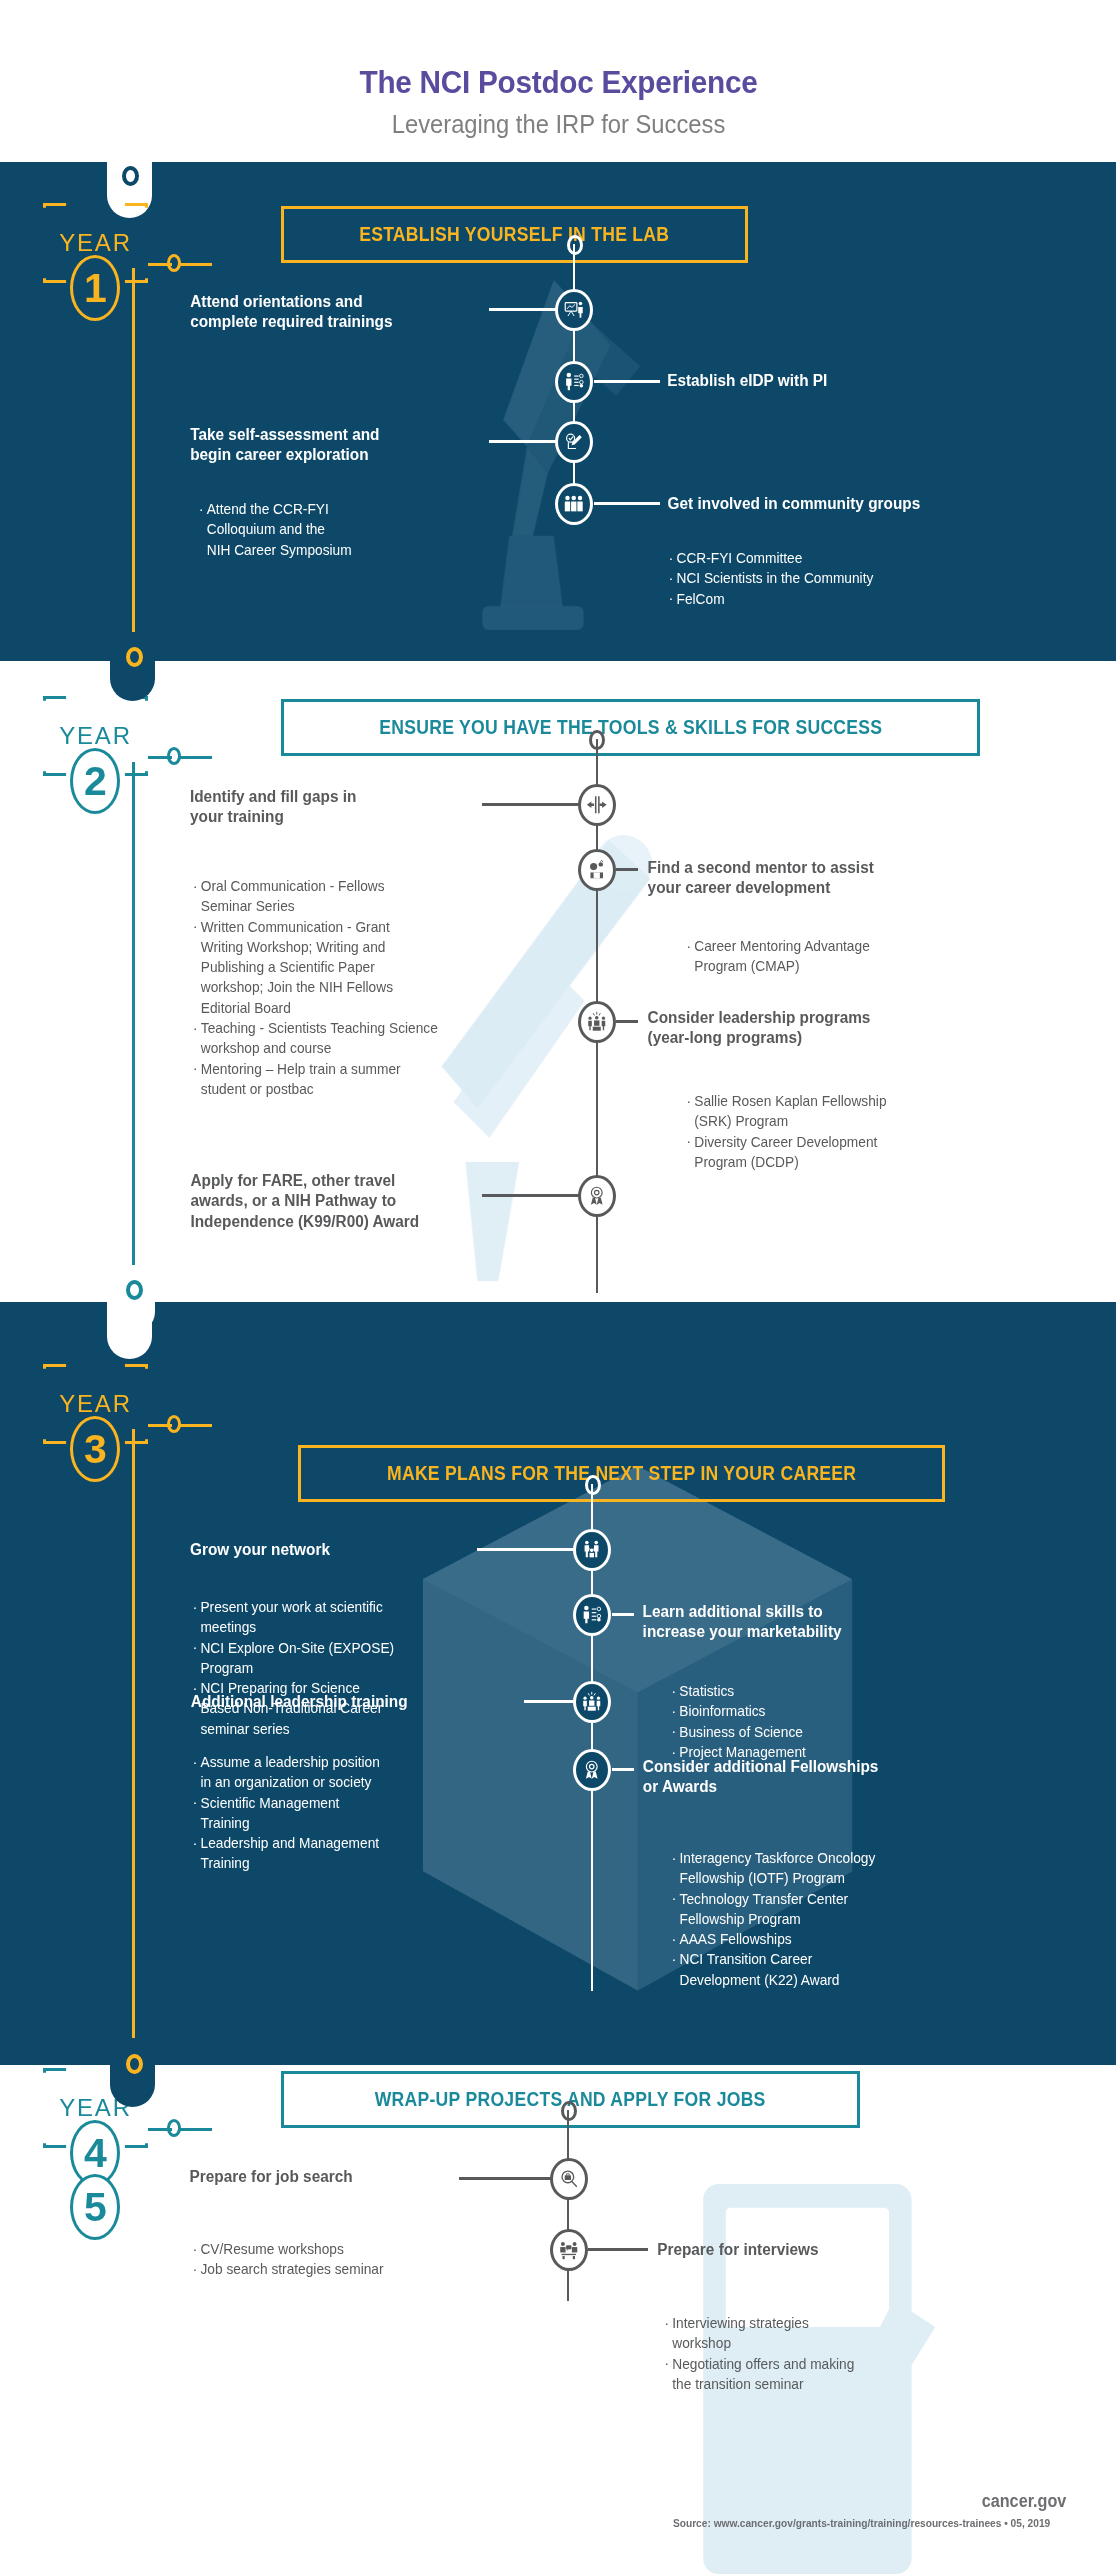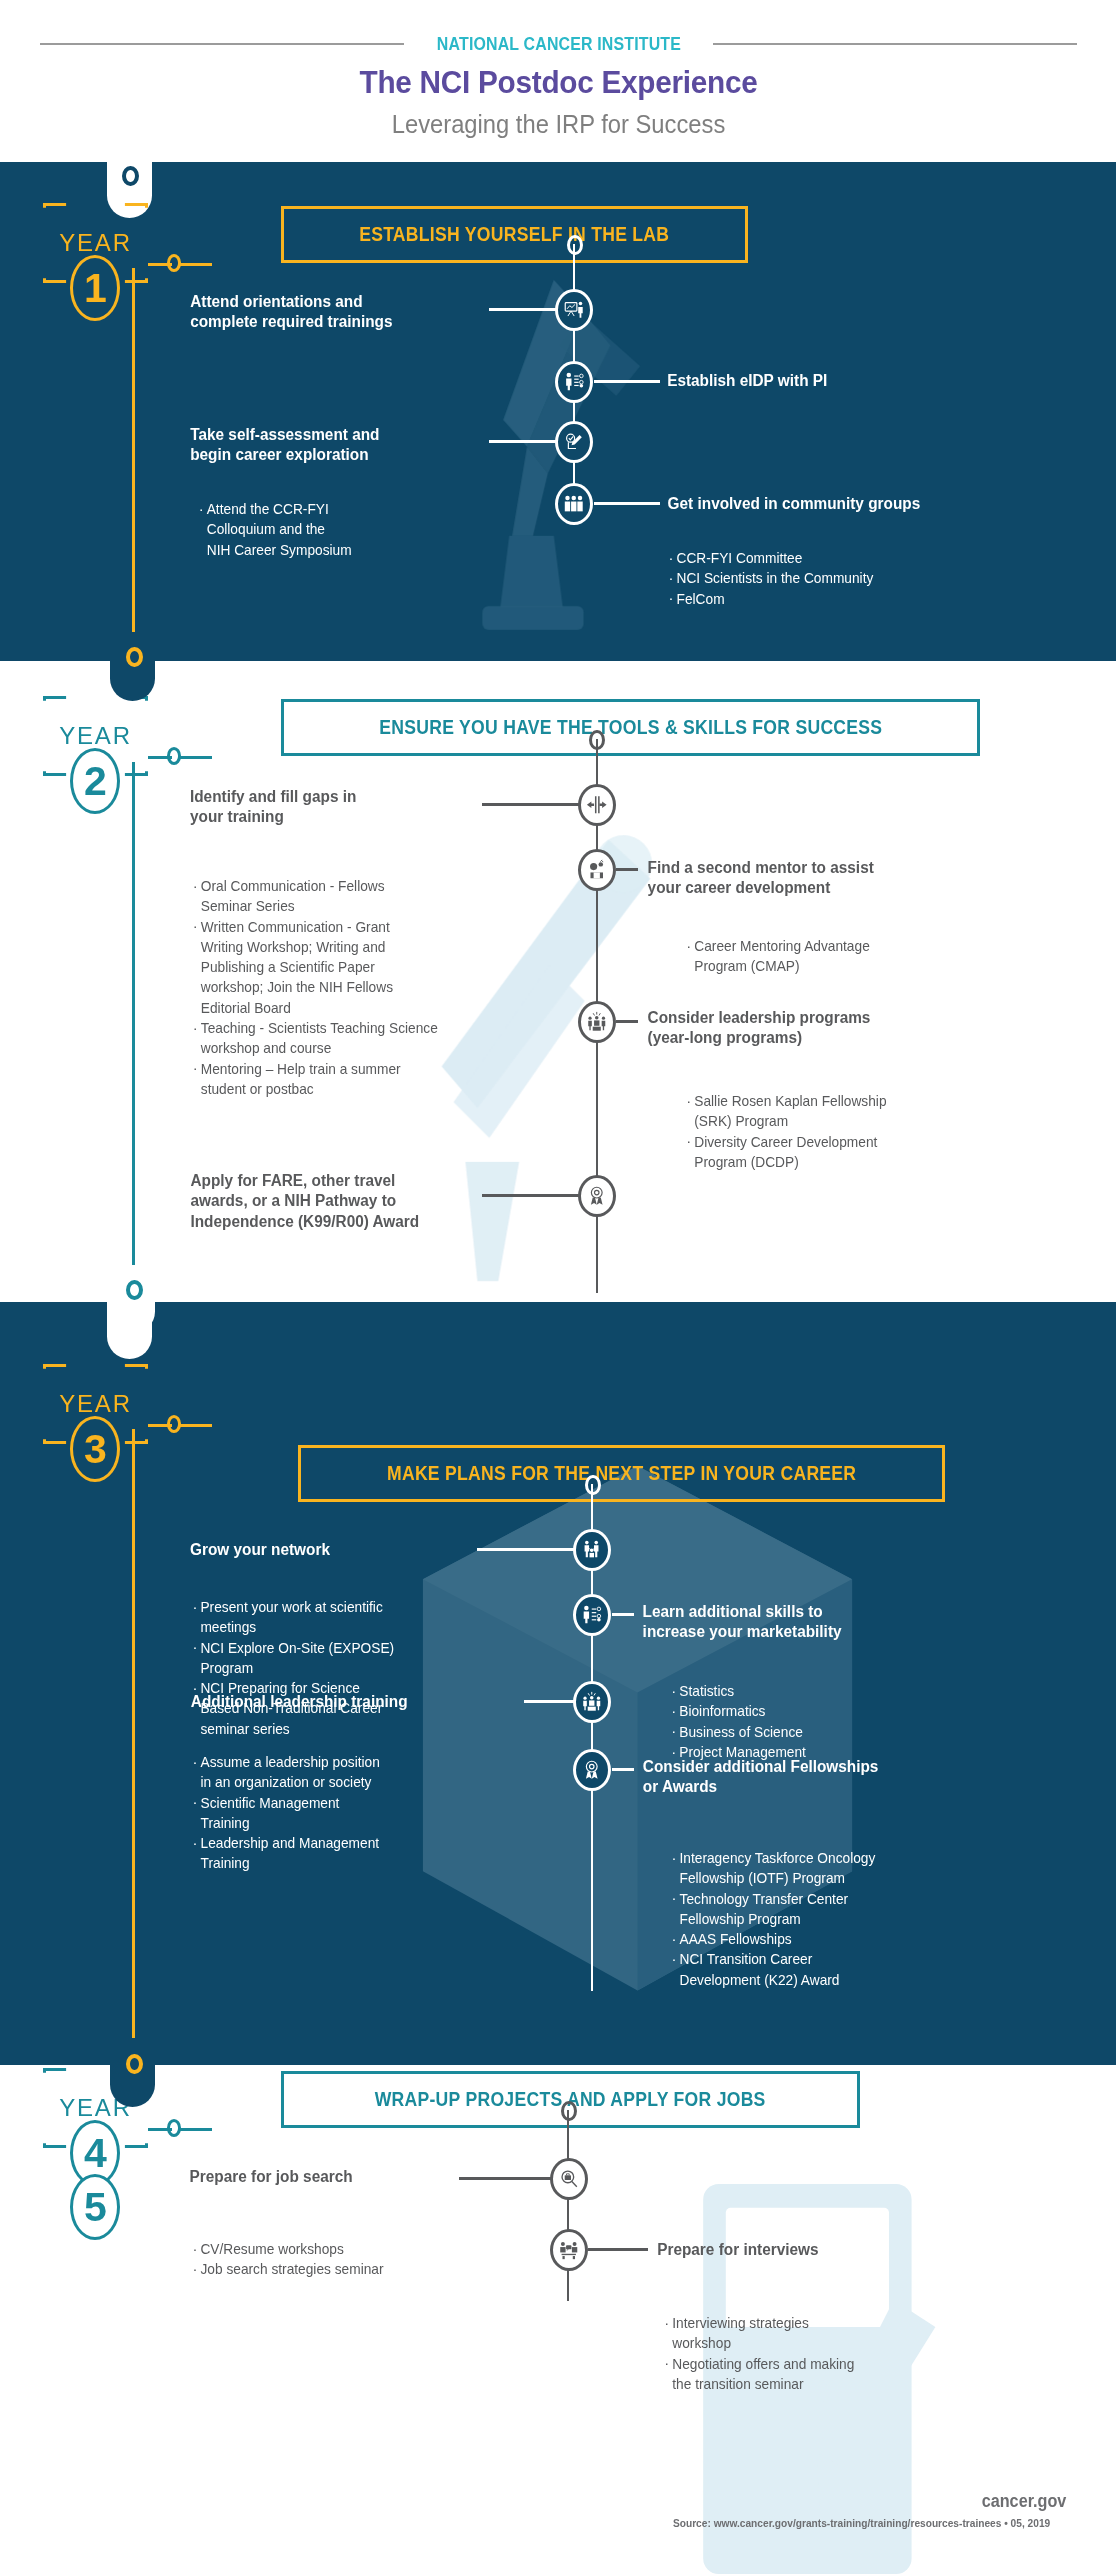--- a/index.html
+++ b/index.html
@@ -198,25 +198,20 @@
   #footer-src {
     position: absolute; right: 46px; top: 26px;
     color: #6d6e71; font-size: 11.3px; font-weight: bold;
     transform: scaleX(0.9);
   }
 </style>
 </head>
 <body>
 
 <div id="header">
-  <div id="hdr-rule-wrap">
-    <div class="hdr-rule" id="hdr-rule-left"></div>
-    <div id="nci-label">NATIONAL CANCER INSTITUTE</div>
-    <div class="hdr-rule" id="hdr-rule-right"></div>
-  </div>
   <div id="main-title">The NCI Postdoc Experience</div>
   <div id="sub-title">Leveraging the IRP for Success</div>
 </div>
 
 <div class="band-navy" id="band-y1"></div>
 <div class="band-navy" id="band-y3"></div>
 
 <svg class="wm" style="left:405px; top:256px; width:250px; height:381px;" viewBox="0 0 420 640">
   <g fill="#2c6382" opacity="0.85">
     <path d="M250 40 L300 95 L205 320 L165 275 Z"></path>

